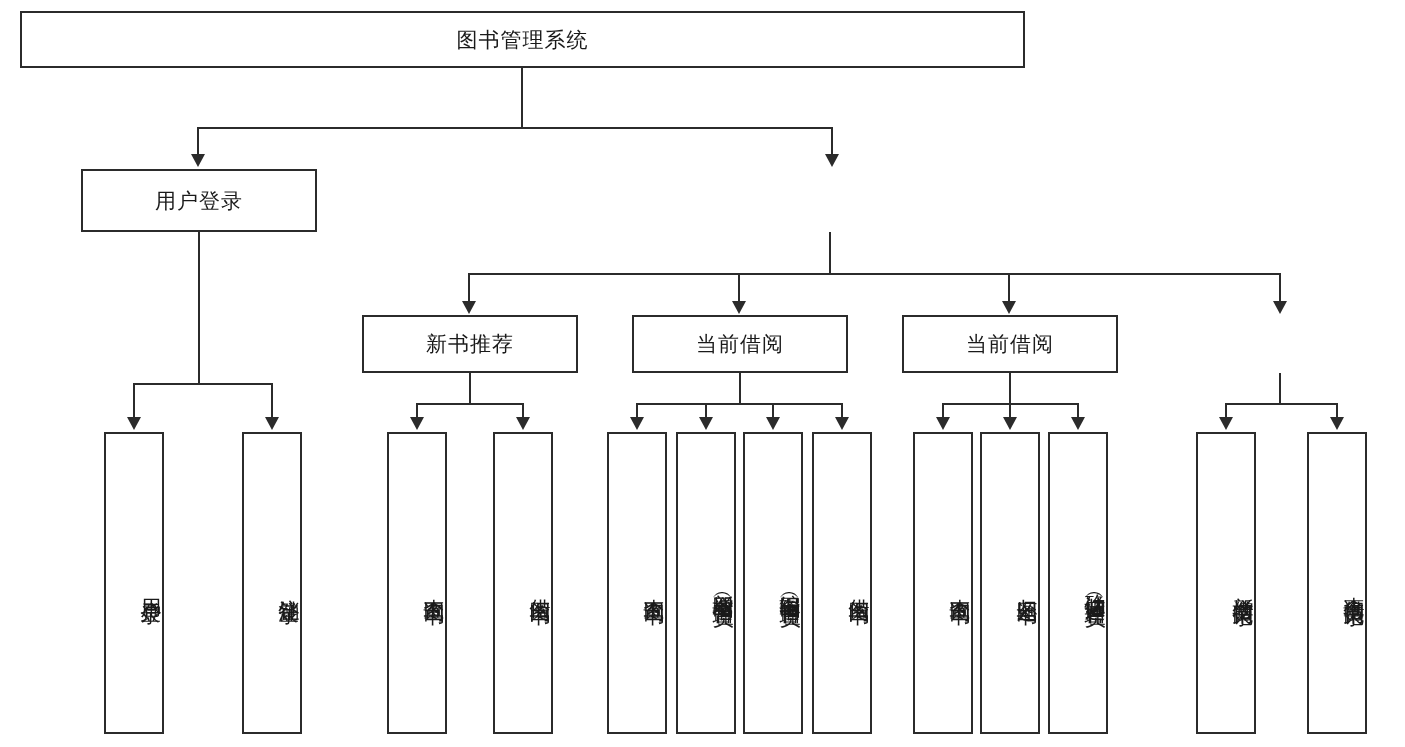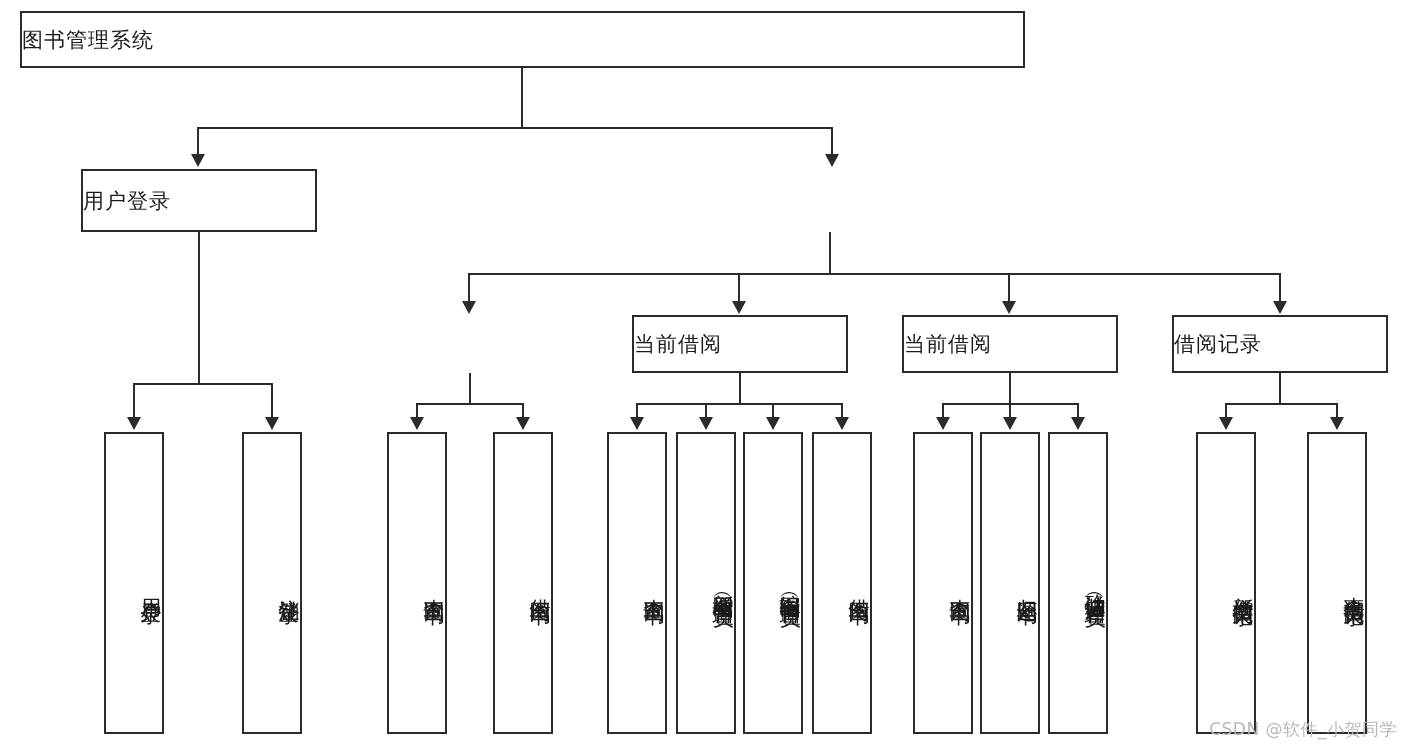--- a/index.html
+++ b/index.html
@@ -15,20 +15,21 @@
     font-family: "DejaVu Sans", "Liberation Sans", sans-serif;
     overflow: hidden;
   }
   .node {
     position: absolute;
     box-sizing: border-box;
     border: 2px solid #2b2b2b;
     background: #ffffff;
     display: flex;
     align-items: center;
+    justify-content: center;
     color: #1a1a1a;
     z-index: 3;
   }
   .node.h {
     font-size: 21px;
     letter-spacing: 1px;
     white-space: nowrap;
   }
   .node.v {
     writing-mode: vertical-rl;
@@ -107,28 +108,28 @@
   <div class="edge hline" style="left:468px; top:273px; width:812px;"></div>
   <div class="edge vline" style="left:468px; top:273px; height:30px;"></div>
   <div class="arrow" style="left:462px; top:301px;"></div>
   <div class="edge vline" style="left:738px; top:273px; height:30px;"></div>
   <div class="arrow" style="left:732px; top:301px;"></div>
   <div class="edge vline" style="left:1008px; top:273px; height:30px;"></div>
   <div class="arrow" style="left:1002px; top:301px;"></div>
   <div class="edge vline" style="left:1279px; top:273px; height:30px;"></div>
   <div class="arrow" style="left:1273px; top:301px;"></div>
 
+  <div class="node h" style="left:362px; top:315px; width:216px; height:58px;">
+    <span>新书推荐</span>
+  </div>
   <div class="node h" style="left:632px; top:315px; width:216px; height:58px;">
     <span>当前借阅</span>
   </div>
   <div class="node h" style="left:902px; top:315px; width:216px; height:58px;">
     <span>当前借阅</span>
-  </div>
-  <div class="node h" style="left:1172px; top:315px; width:216px; height:58px;">
-    <span>借阅记录</span>
   </div>
 
   <div class="edge vline" style="left:469px; top:373px; height:31px;"></div>
   <div class="edge hline" style="left:416px; top:403px; width:108px;"></div>
   <div class="edge vline" style="left:416px; top:403px; height:16px;"></div>
   <div class="arrow" style="left:410px; top:417px;"></div>
   <div class="edge vline" style="left:522px; top:403px; height:16px;"></div>
   <div class="arrow" style="left:516px; top:417px;"></div>
 
   <div class="edge vline" style="left:739px; top:373px; height:31px;"></div>
@@ -195,15 +196,14 @@
     <span>确认归还（管理员）</span>
   </div>
 
   <div class="node v" style="left:1196px; top:432px; width:60px; height:302px;">
     <span>新增借阅记录</span>
   </div>
   <div class="node v" style="left:1307px; top:432px; width:60px; height:302px;">
     <span>查询借阅记录</span>
   </div>
 
-  <div id="watermark">CSDN @软件_小贺同学</div>
 
 </div>
 
 </body></html>

